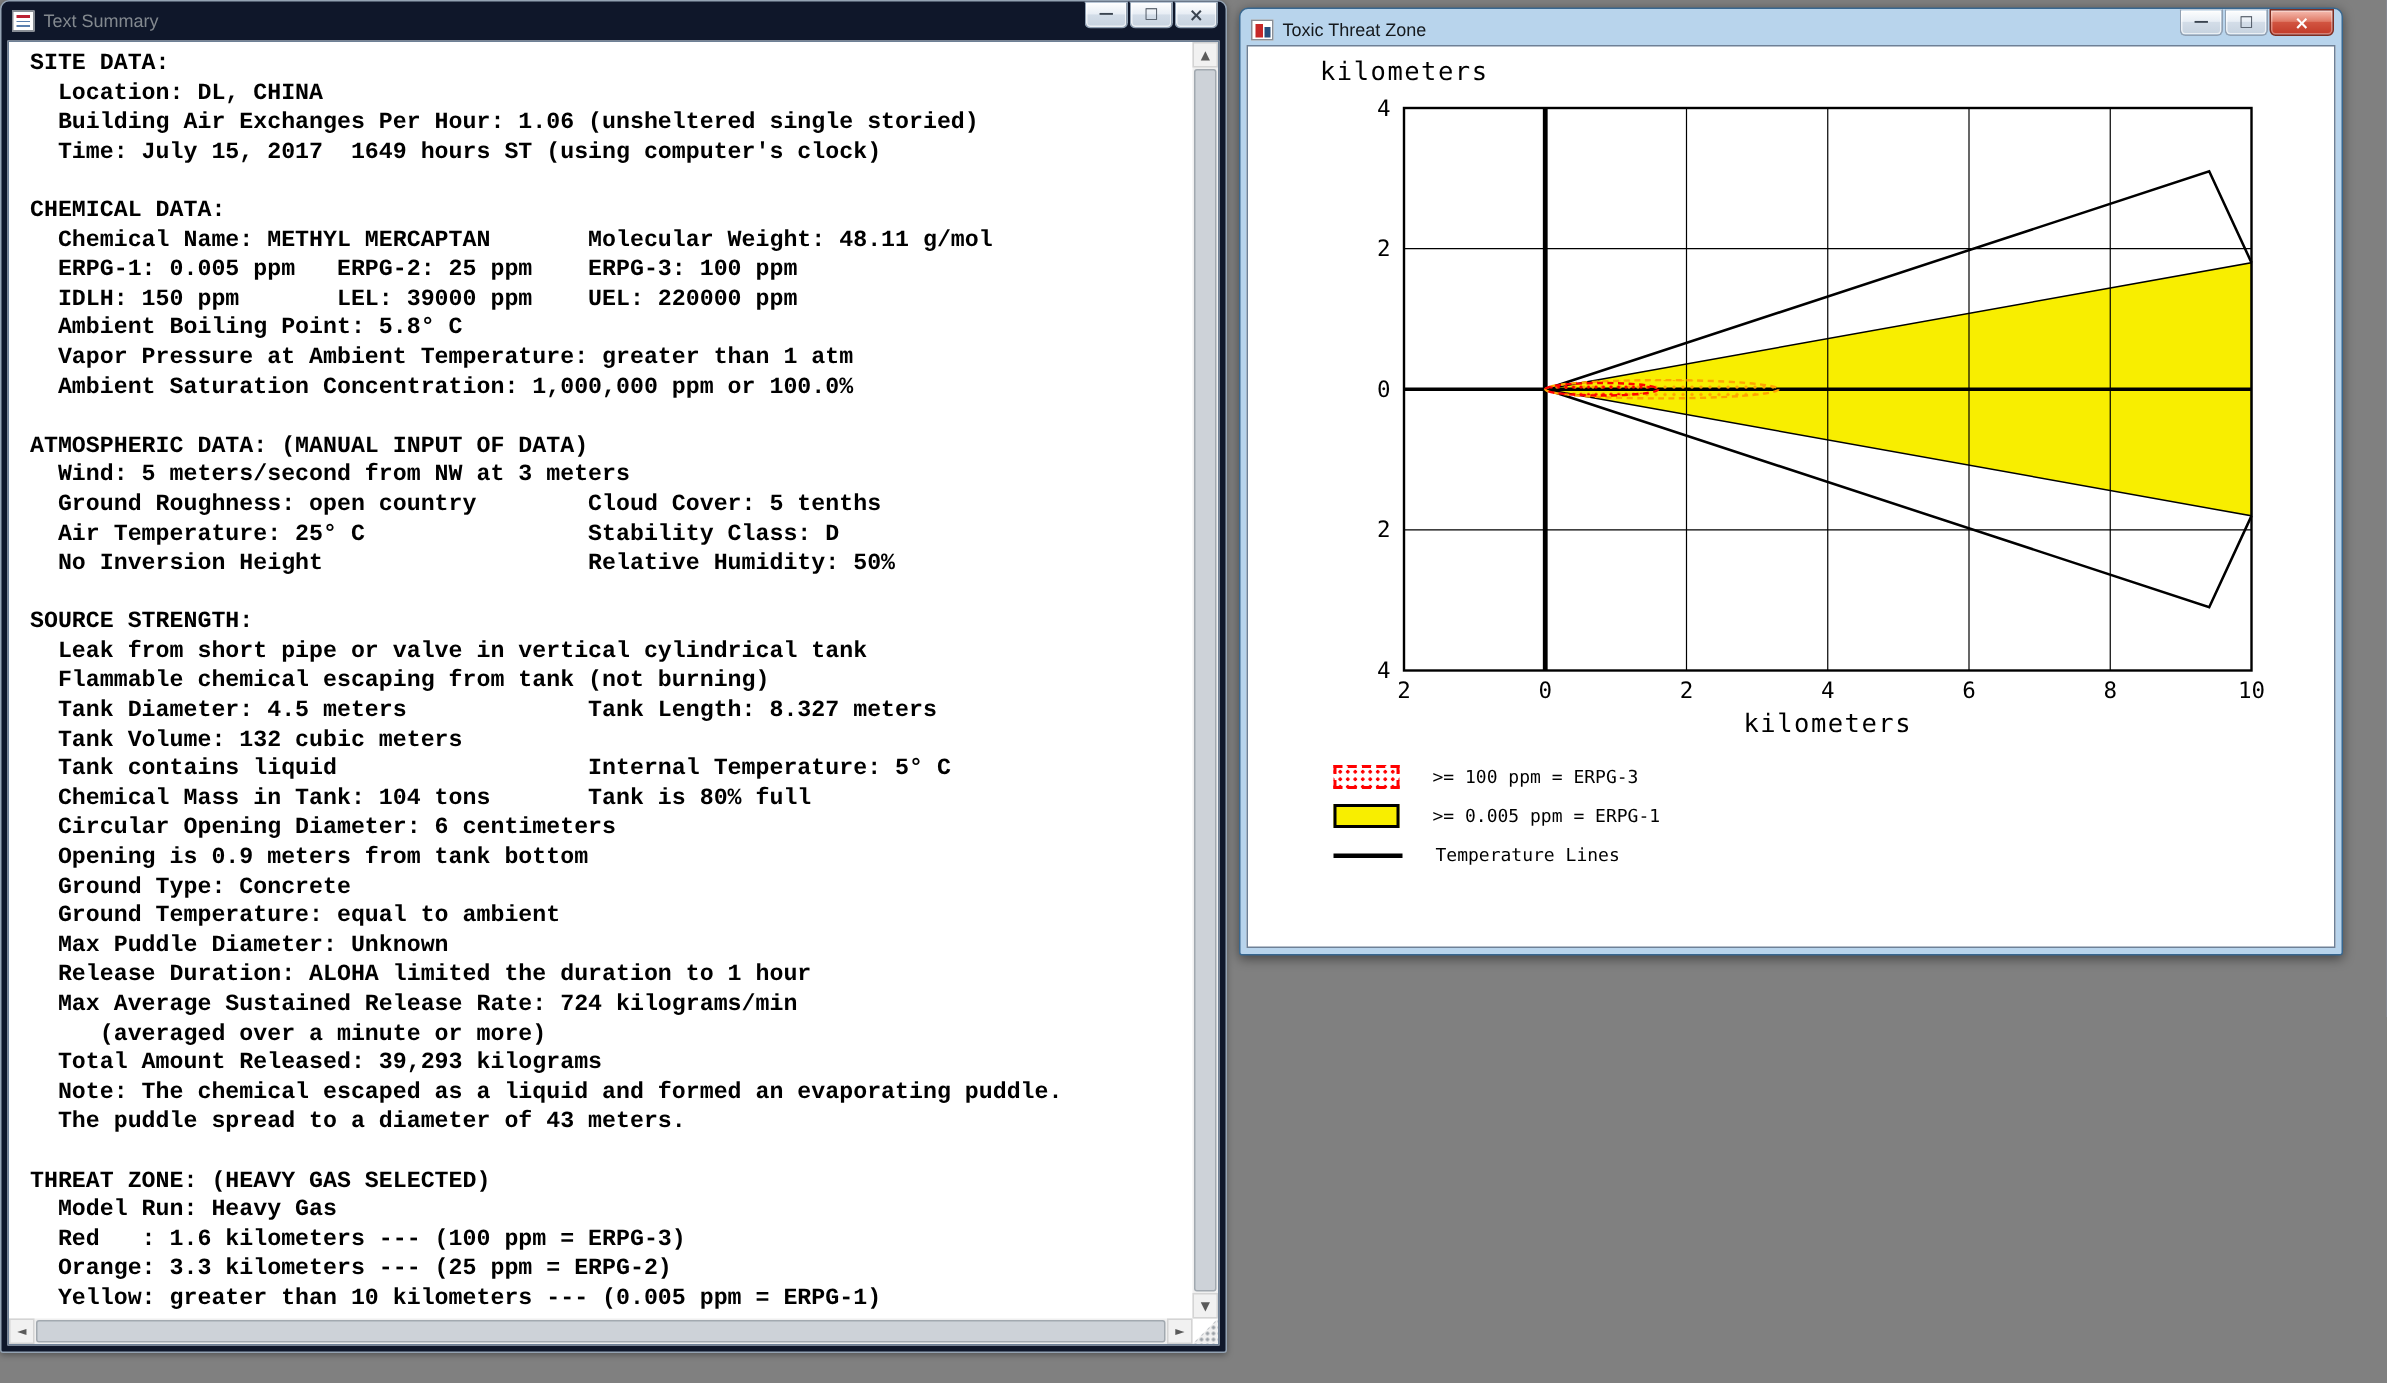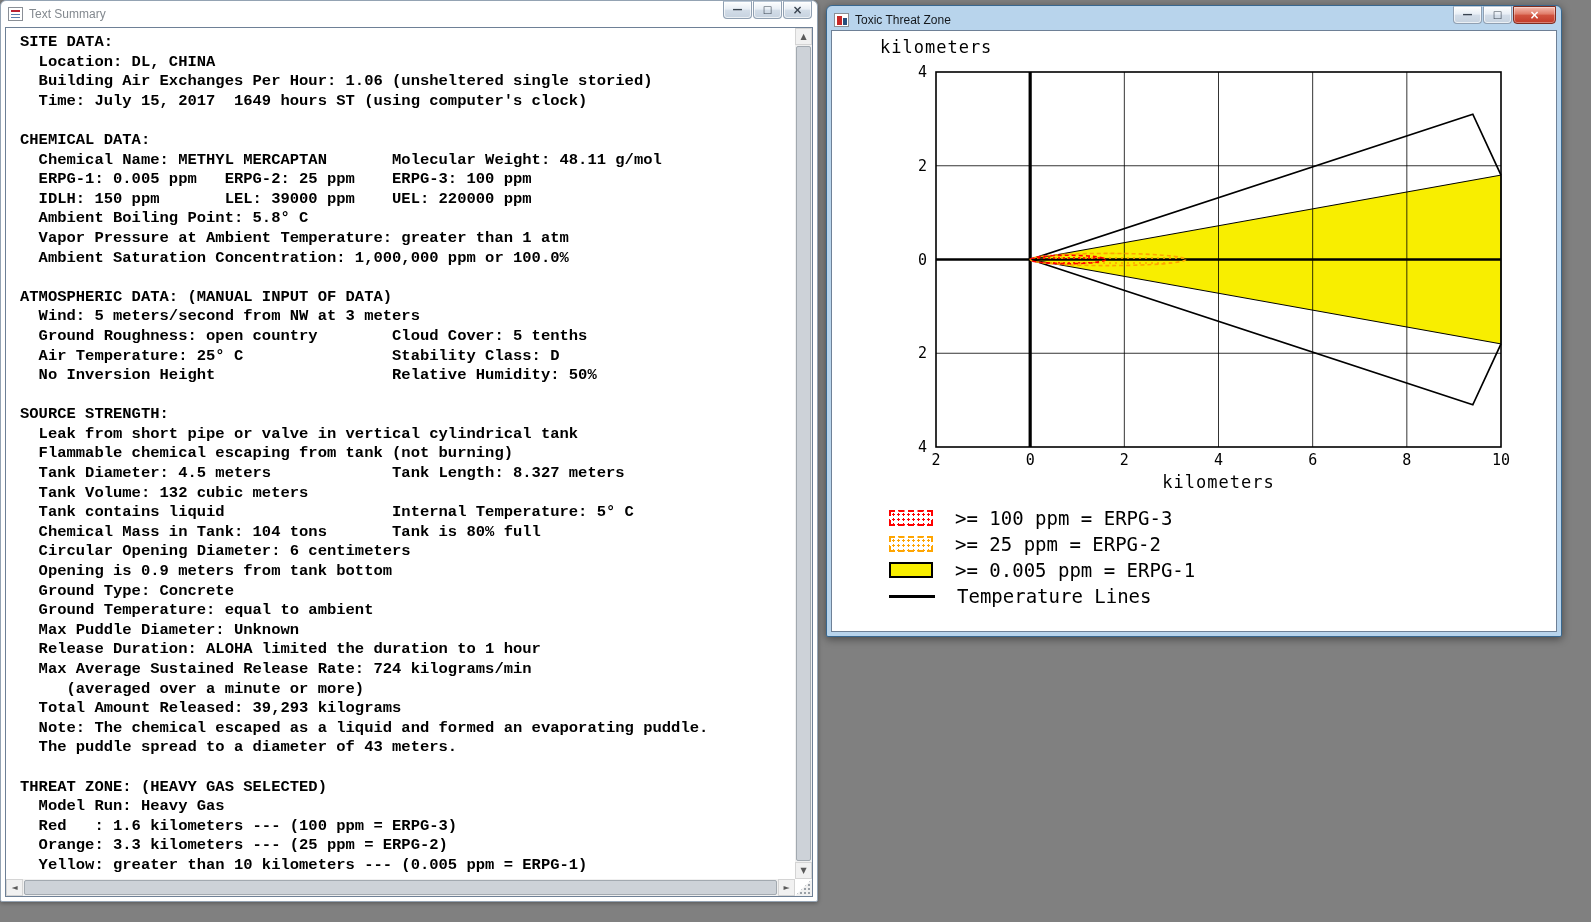--- a/index.html
+++ b/index.html
@@ -2,21 +2,21 @@
 <html><head>
 <meta charset="utf-8">
 <style>
   * { box-sizing: border-box; }
   html,body { margin:0; padding:0; }
   body { font-family:"Liberation Sans", sans-serif; overflow:hidden; }
   #desktop { position:relative; width:1591px; height:922px; background:#808080; overflow:hidden; }
 
   
   .window { position:absolute; border-radius:6px 6px 2px 2px; }
-  .window.inactive { background:#ffffff; border:1px solid #94a3b3; padding:26px 4px 4px; box-shadow:0 1px 4px rgba(0,0,0,.35); }
+  .window.inactive { background:#0f172a; border:1px solid #94a3b3; padding:26px 4px 4px; box-shadow:0 1px 4px rgba(0,0,0,.35); }
   .window.active { background:#b8d4ec; border:1px solid #38678f; padding:24px 4px 4px; box-shadow:0 2px 8px rgba(0,0,0,.45); }
   .titlebar { position:absolute; top:0; left:0; right:0; display:flex; align-items:center; padding-left:7px; }
   .window.inactive .titlebar { height:26px; }
   .window.active .titlebar { height:28px; }
   .win-title { font-size:12px; margin-left:6px; white-space:nowrap; }
   .window.inactive .win-title { color:#83898f; }
   .window.active .win-title { color:#14181c; }
   .win-icon { width:15px; height:14px; background:#fff; border:1px solid #8a8f96; position:relative; flex:none; }
   .doc-icon::before { content:""; position:absolute; left:2px; top:2px; width:9px; height:2px; background:#b23; }
   .doc-icon::after { content:""; position:absolute; left:2px; top:6px; width:9px; height:5px;
@@ -58,21 +58,21 @@
 
   
   #win-chart { left:826px; top:5px; width:736px; height:632px; }
   #threat-svg { display:block; }
   #threat-svg text { fill:#000; }
   #threat-svg .tick { font-family:"DejaVu Sans Mono", monospace; font-size:15px; }
   #threat-svg .axis-label { font-family:"DejaVu Sans Mono", monospace; font-size:17px; letter-spacing:1px; }
 
   .legend { position:absolute; left:57px; top:474px; }
   .legend-row { display:flex; align-items:center; height:26px; }
-  .legend-label { margin-left:22px; font-family:"DejaVu Sans Mono", monospace; font-size:19px; color:#000; white-space:nowrap; }
+  .legend-label { margin-left:22px; font-family:"DejaVu Sans Mono", monospace; font-size:12px; color:#000; white-space:nowrap; }
   .swatch { width:44px; height:16px; flex:none; }
   .swatch.dotted { background-color:#fff; background-size:5px 5px; border-width:2px; border-style:dashed; }
   .swatch.solid { border:2px solid #000; }
   .lineswatch { width:46px; height:3px; flex:none; background:#000; }
 </style>
 </head>
 <body>
 
 <div id="desktop" style="background: rgb(128, 128, 128);">
 
@@ -216,24 +216,20 @@
           <text x="95" y="421" text-anchor="end" class="tick">4</text>
           <text x="386.5" y="457" text-anchor="middle" class="axis-label">kilometers</text>
           <text x="48" y="22" class="axis-label">kilometers</text>
         </svg>
       <div class="legend">
         <div class="legend-row">
           <span class="swatch dotted" style="border-color: rgb(255, 0, 0); background-image: radial-gradient(rgb(255, 0, 0) 1.1px, transparent 1.2px);"></span>
           <span class="legend-label">&gt;= 100 ppm = ERPG-3</span>
         </div>
         <div class="legend-row">
-          <span class="swatch dotted" style="border-color: rgb(255, 165, 0); background-image: radial-gradient(rgb(255, 165, 0) 1.1px, transparent 1.2px);"></span>
-          <span class="legend-label">&gt;= 25 ppm = ERPG-2</span>
-        </div>
-        <div class="legend-row">
           <span class="swatch solid" style="background-color: rgb(248, 238, 0);"></span>
           <span class="legend-label">&gt;= 0.005 ppm = ERPG-1</span>
         </div>
         <div class="legend-row">
           <span class="lineswatch" style="background-color: rgb(0, 0, 0);"></span>
           <span class="legend-label">Temperature Lines</span>
         </div>
       </div>
     </div>
   </section>

